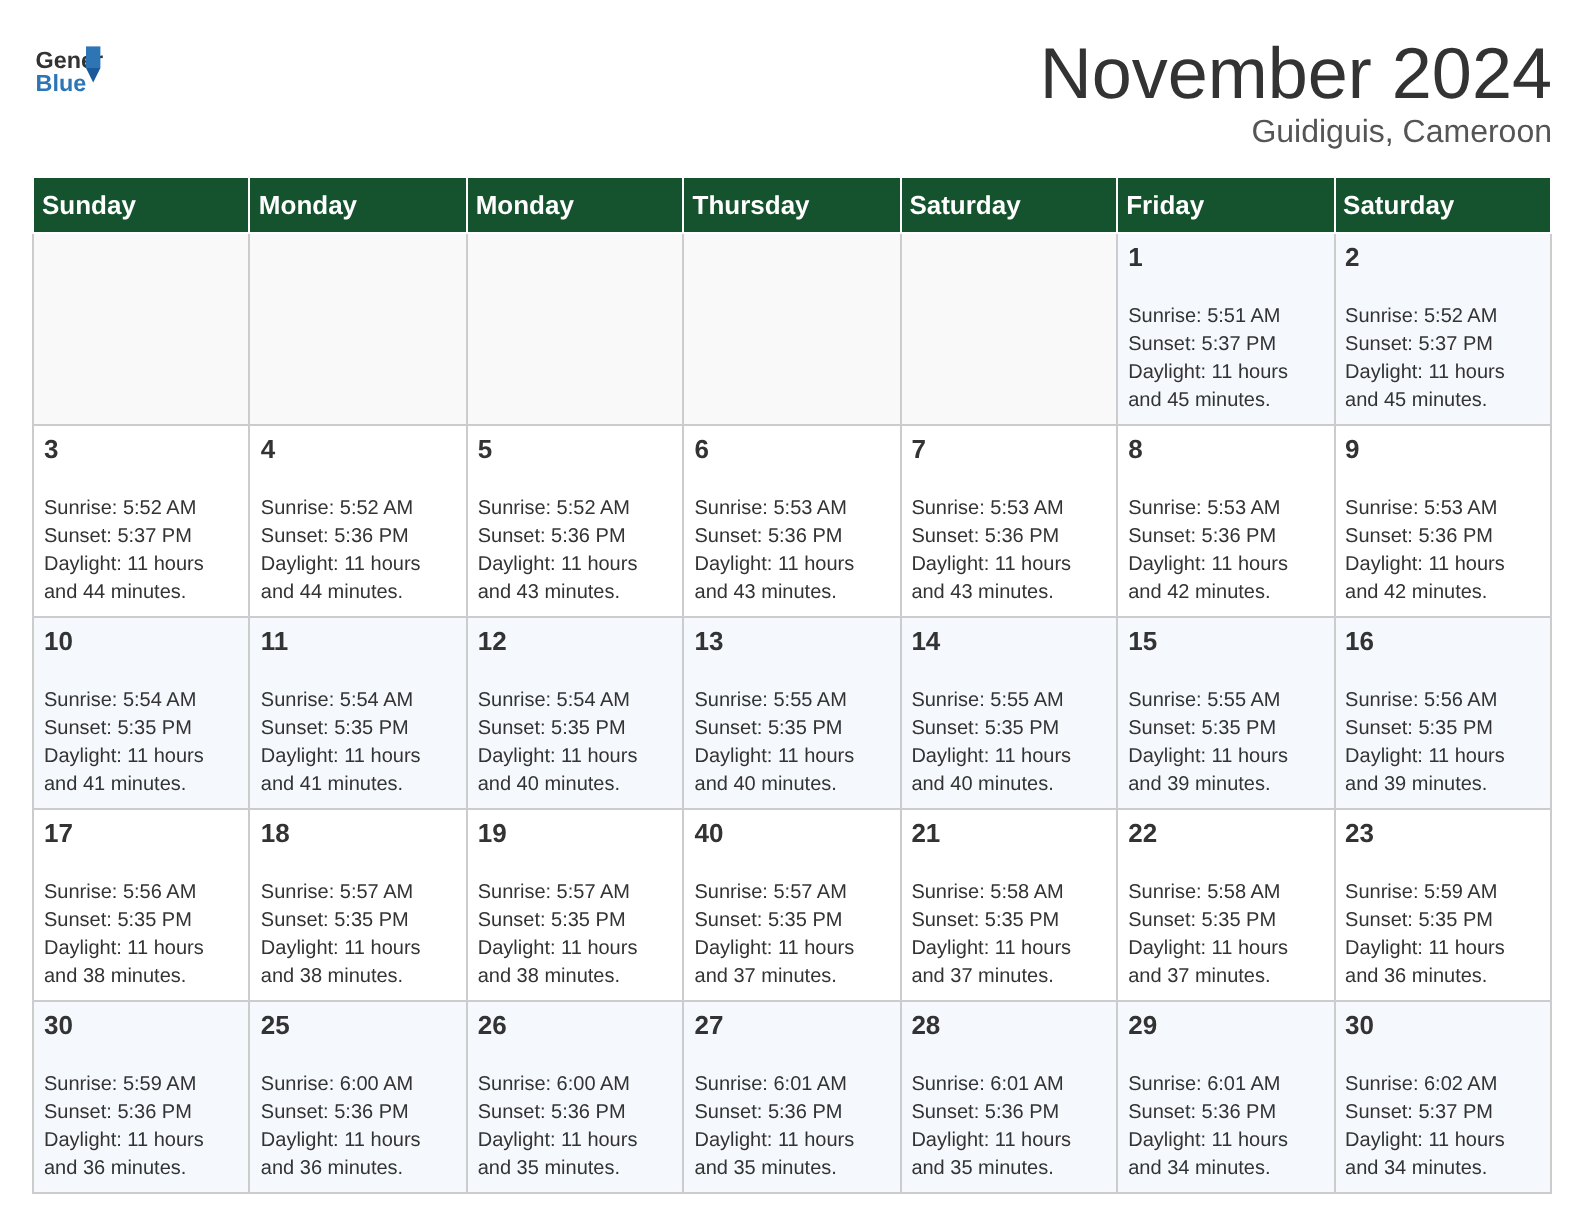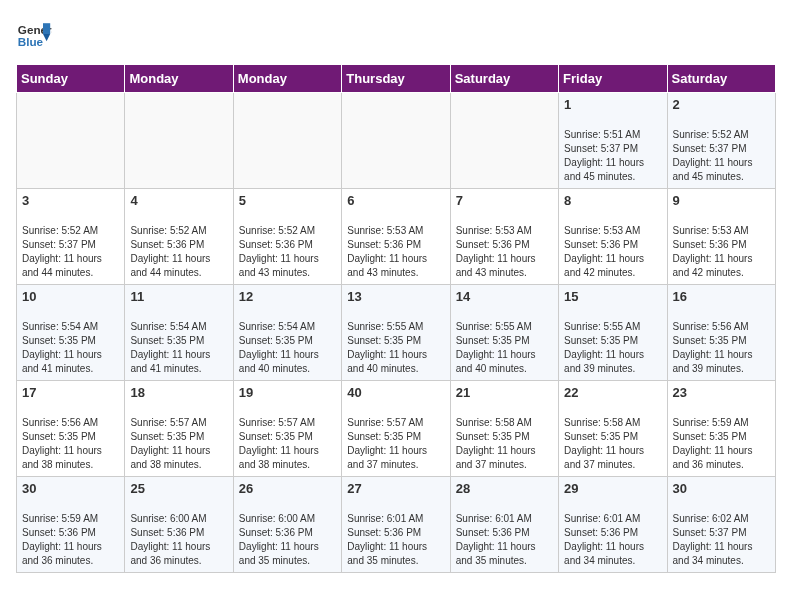--- a/index.html
+++ b/index.html
@@ -36,21 +36,21 @@
     .location {
       font-size: 16px;
       color: #555;
     }
     .calendar {
       width: 100%;
       border-collapse: collapse;
       table-layout: fixed;
     }
     .calendar thead th {
-      background-color: #701a75;
+      background-color: #14532d;
       color: #fff;
       font-size: 13px;
       font-weight: bold;
       padding: 6px 4px;
       text-align: left;
       border: 1px solid #fff;
     }
     .calendar tbody td {
       vertical-align: top;
       border: 1px solid #ccc;
@@ -88,20 +88,24 @@
 
 <div class="header">
   <div class="logo">
     <svg class="logo-icon" viewBox="0 0 40 40">
       <text x="2" y="20" font-size="13" font-weight="bold" fill="#333">General</text>
       <text x="2" y="33" font-size="13" font-weight="bold" fill="#2e75b6">Blue</text>
       <polygon points="30,8 38,8 38,20 30,20" fill="#2e75b6"></polygon>
       <polygon points="30,20 38,20 34,28" fill="#1a5a9a"></polygon>
     </svg>
   </div>
+  <div class="title-block">
+    <div class="month-title">November 2024</div>
+    <div class="location">Guidiguis, Cameroon</div>
+  </div>
 </div>
 
 <table class="calendar">
   <thead>
     <tr>
     <th>Sunday</th>
         <th>Monday</th>
         <th>Monday</th>
         <th>Thursday</th>
         <th>Saturday</th>

